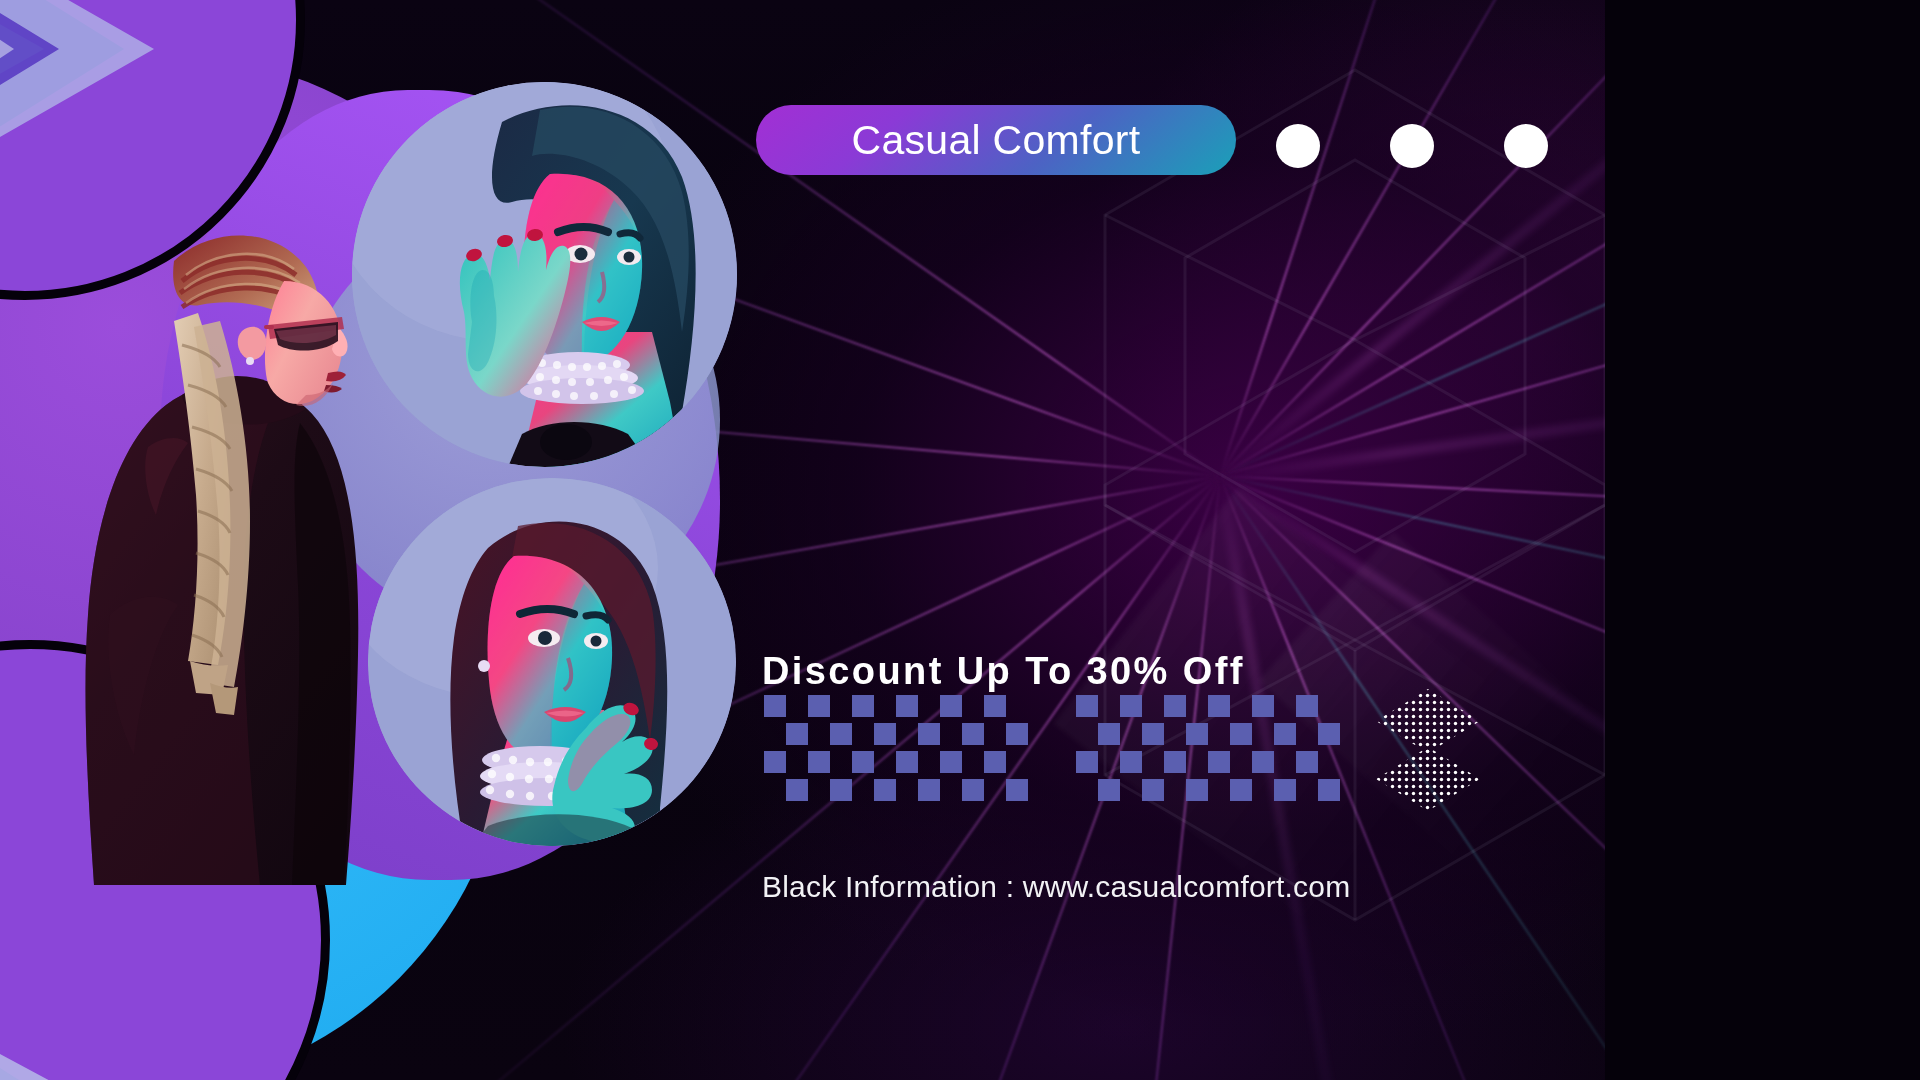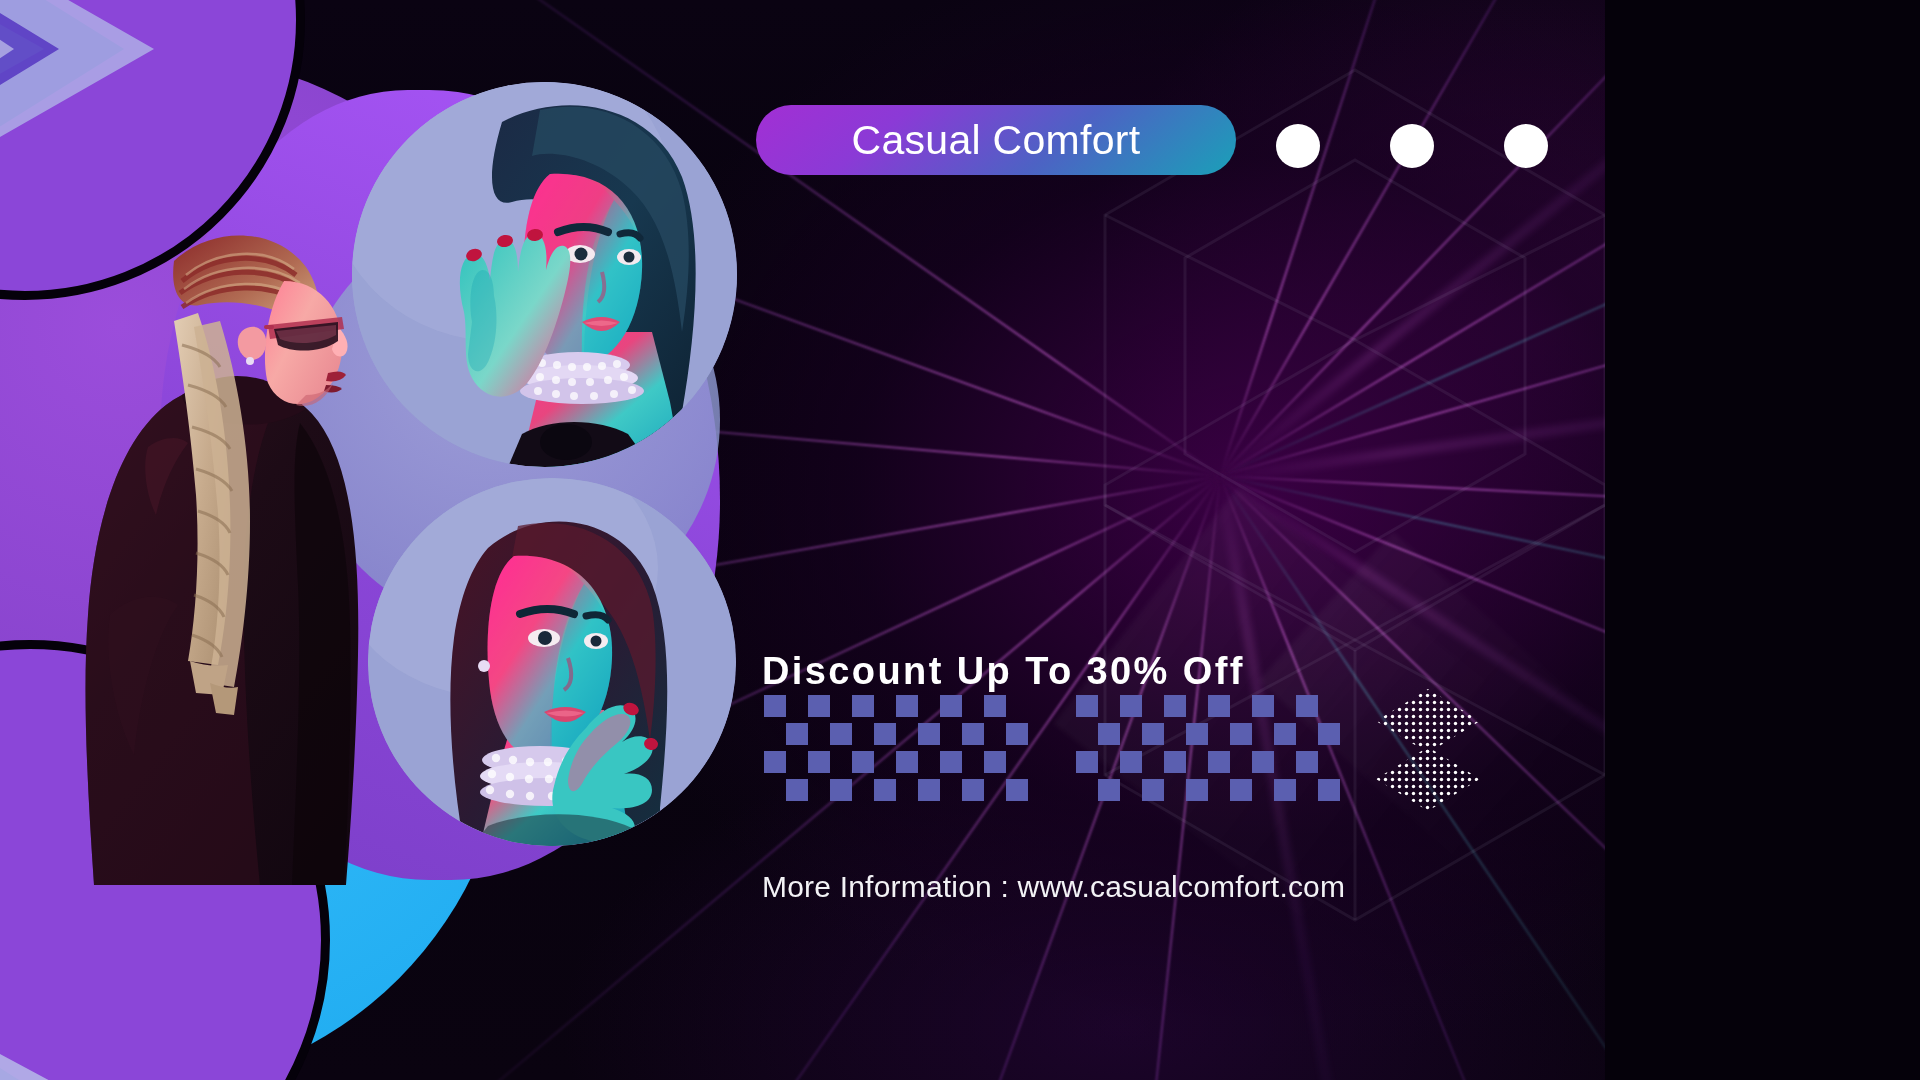--- a/index.html
+++ b/index.html
@@ -534,16 +534,16 @@
         </defs>
         <g clip-path="url(#dia1)">
           <rect x="0" y="0" width="120" height="70" fill="url(#dotp)"></rect>
         </g>
         <g clip-path="url(#dia2)">
           <rect x="0" y="58" width="120" height="72" fill="url(#dotp)"></rect>
         </g>
       </svg>
     </div>
 
-    <div class="footer">More Information : www.casualcomfort.com</div>
+    <div class="footer">Black Information : www.casualcomfort.com</div>
 
   </div>
 </div>
 
 </body></html>

